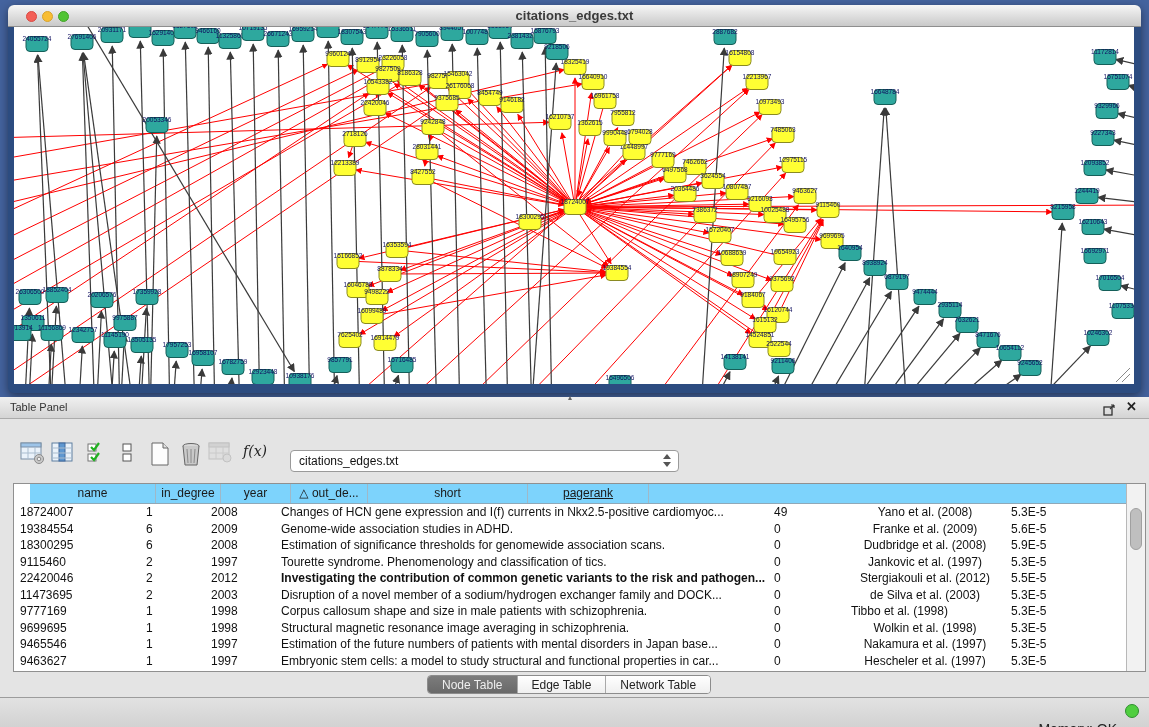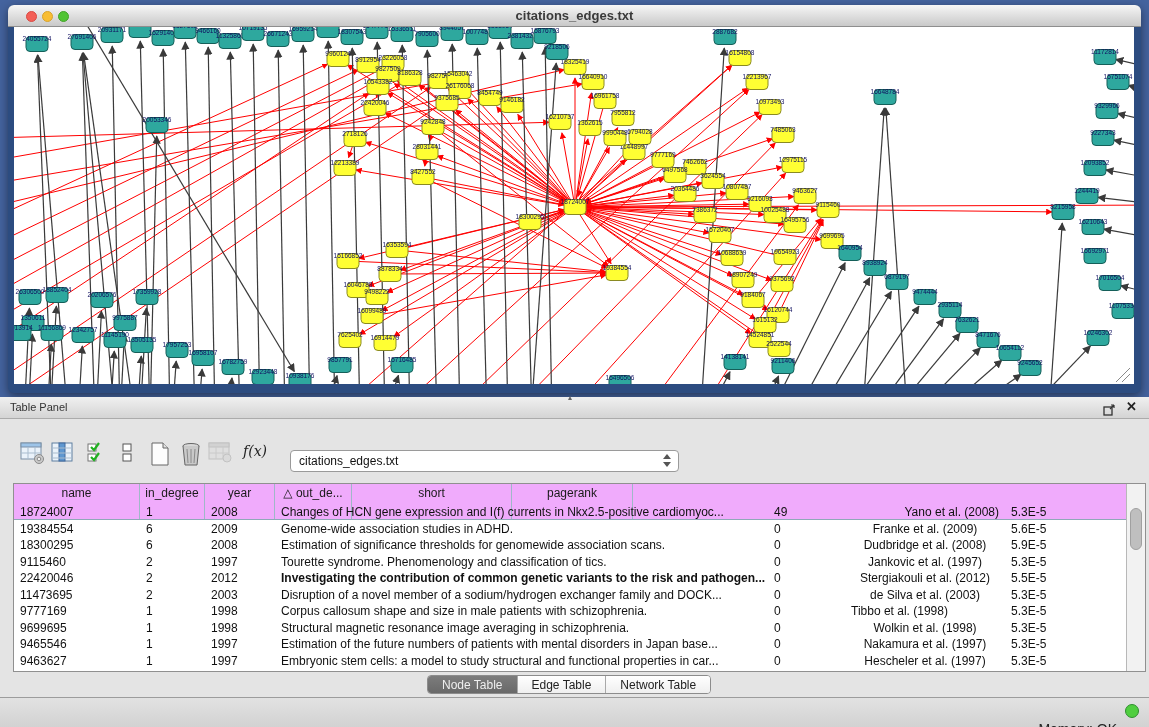--- a/index.html
+++ b/index.html
@@ -37,21 +37,21 @@
   .combo { position:absolute; left:290px; top:31px; width:389px; height:22px;
     background:#FFF; border:1px solid #9A9A9A; border-radius:4px; font-size:12px;
     color:#111; line-height:20px; padding-left:8px; cursor:pointer; }
   .combo-arrows { position:absolute; right:6px; top:3px; width:9px; height:16px; }
   .combo-arrows div { width:0; height:0; border-left:4px solid transparent; border-right:4px solid transparent; }
   .combo-up { border-bottom:5px solid #555; margin-bottom:3px; }
   .combo-dn { border-top:5px solid #555; }
 
   .table-frame { position:absolute; left:13px; top:86px; width:1133px; height:189px;
     border:1px solid #909090; background:#FFF; }
-  .thead { display:flex; height:36px; background:#f0abfc; border-bottom:1px solid #8FA8B8; }
+  .thead { display:flex; height:20px; background:#7dd3fc; border-bottom:1px solid #8FA8B8;margin-left:16px; }
   .th { font-size:12px; color:#1A1A1A; text-align:center; line-height:19px;
     border-right:1px solid #9FB8C8; overflow:hidden; white-space:nowrap; }
   .tbody { position:absolute; left:0; top:20px; right:19px; bottom:0; overflow:hidden; }
   .tr { display:flex; height:16.5px; }
   .td { font-size:12px; color:#111; line-height:16px; padding:0 6px;
     overflow:hidden; white-space:nowrap; }
   .vscroll { position:absolute; right:0; top:0; bottom:0; width:19px;
     background:#F2F2F2; border-left:1px solid #B8B8B8; }
   .vthumb { position:absolute; left:3px; top:24px; width:12px; height:42px;
     background:#BFBFBF; border:1px solid #A0A0A0; border-radius:6px; cursor:pointer; }
@@ -623,30 +623,30 @@
     </div>
   </div>
 
   <div class="table-frame">
     <div class="thead" id="thead">
         <div class="th" style="width: 126px;">name</div>
         <div class="th" style="width: 65px;">in_degree</div>
         <div class="th" style="width: 70px;">year</div>
         <div class="th" style="width: 77px;">△ out_de...</div>
         <div class="th" style="width: 160px;">short</div>
-        <div class="th" style="width: 121px;">pagerank</div>
+        <div class="th" style="width: 121px; text-decoration: underline;">pagerank</div>
       </div>
     <div class="tbody" id="tbody">
         <div class="tr">
           <div class="td" style="width: 126px; text-align: left;">18724007</div>
           <div class="td" style="width: 65px; text-align: left;">1</div>
           <div class="td" style="width: 70px; text-align: left;">2008</div>
           <div class="td" style="width: 493px; text-align: left;">Changes of HCN gene expression and I(f) currents in Nkx2.5-positive cardiomyoc...</div>
           <div class="td" style="width: 77px; text-align: left;">49</div>
-          <div class="td" style="width: 160px; text-align: right;">Yano et al. (2008)</div>
+          <div class="td" style="width: 160px; text-align: center;">Yano et al. (2008)</div>
           <div class="td" style="width: 121px; text-align: left;">5.3E-5</div>
         </div>
         <div class="tr">
           <div class="td" style="width: 126px; text-align: left;">19384554</div>
           <div class="td" style="width: 65px; text-align: left;">6</div>
           <div class="td" style="width: 70px; text-align: left;">2009</div>
           <div class="td" style="width: 493px; text-align: left;">Genome-wide association studies in ADHD.</div>
           <div class="td" style="width: 77px; text-align: left;">0</div>
           <div class="td" style="width: 160px; text-align: center;">Franke et al. (2009)</div>
           <div class="td" style="width: 121px; text-align: left;">5.6E-5</div>

